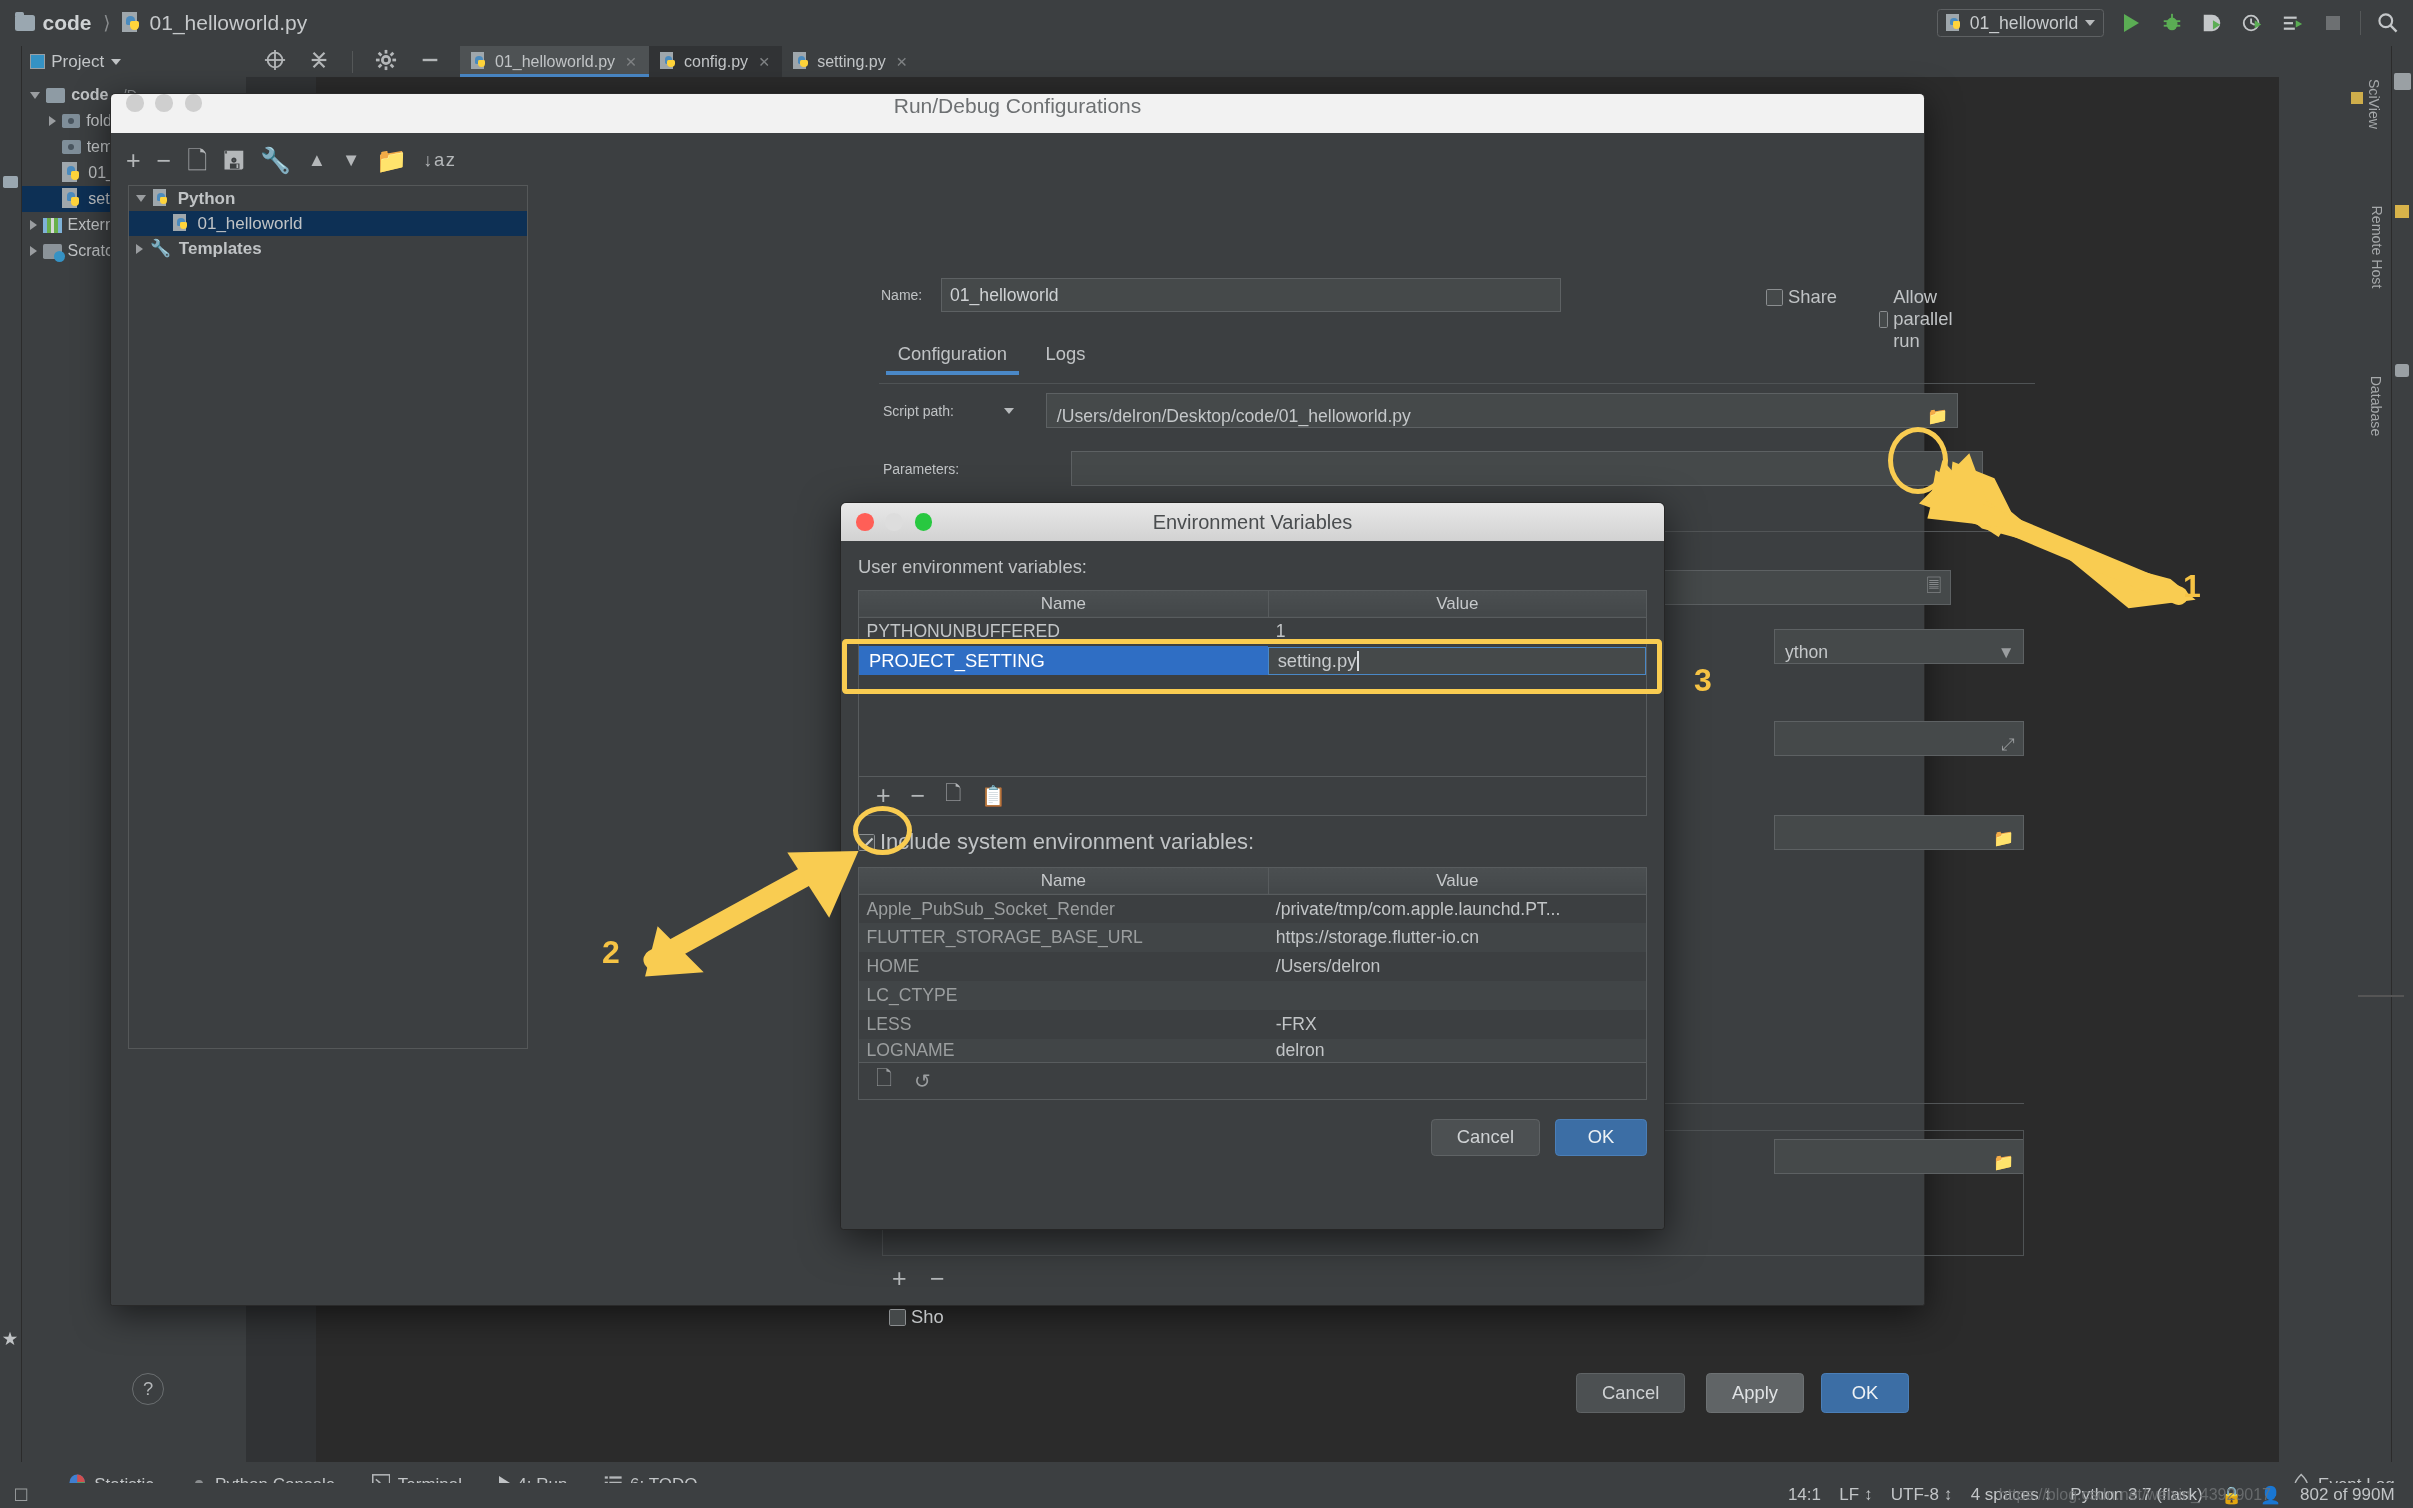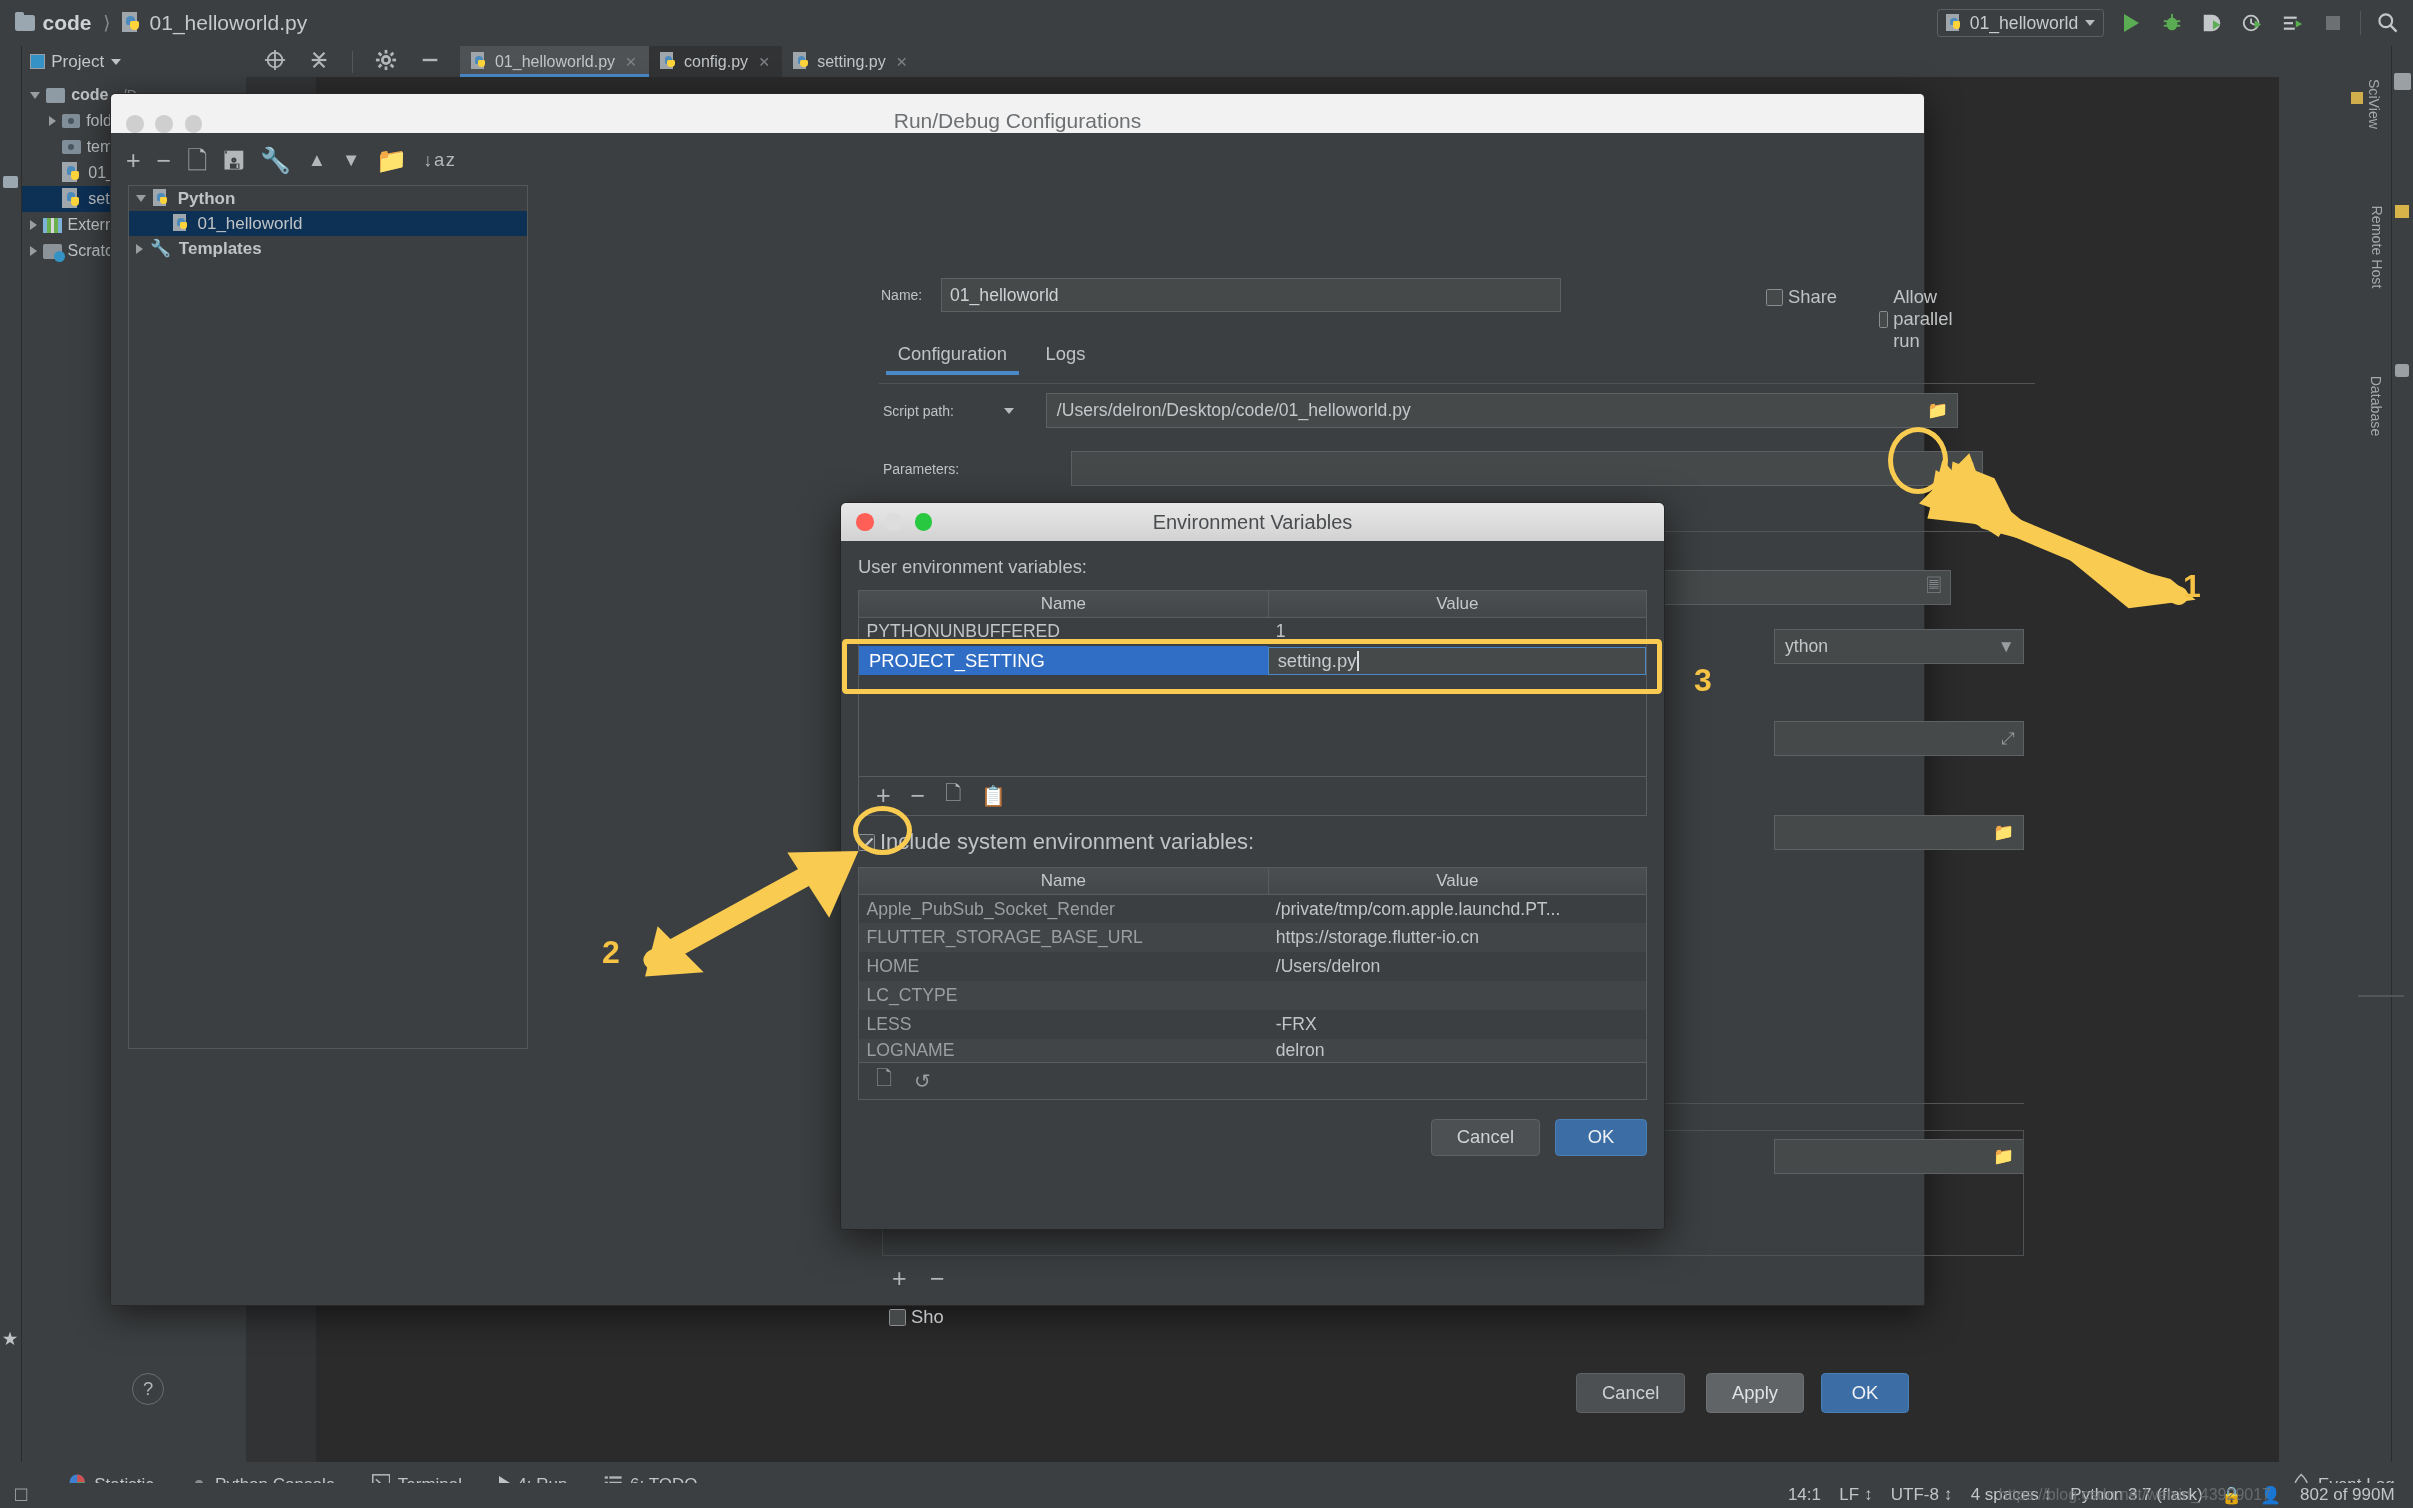--- a/index.html
+++ b/index.html
@@ -105,21 +105,21 @@
 
   
   #rdconf {
     left:110px; top:93px; width:1815px; height:1213px;
     background:#3c3f41; border:0.8px solid #2a2a2a;
     box-shadow:0 8.4px 34px rgba(0,0,0,.55);
     border-radius:5px 5px 2.5px 2.5px;
   }
   #rdtitle {
     height:39px; background:#f2f2f2; border-radius:4.2px 4.2px 0 0;
-    display:flex; align-items:flex-end; position:relative;
+    display:flex; align-items:flex-start; position:relative;
   }
   .mac-dots { display:flex; gap:11.7px; padding-left:15px; }
   .mdot { width:17.6px; height:17.6px; border-radius:50%; background:#cfcfcf; }
   #rdtitle .ttl {
     position:absolute; left:0; right:0; text-align:center;
     font-size:21px; color:#6d7072;
   }
   .rd-body { position:relative; width:100%; height:1173px; }
 
   .rd-toolbar { position:absolute; left:15px; top:15px; display:flex; align-items:center; gap:16px; color:#b4b7b9; }
@@ -137,21 +137,21 @@
     background:#45494a; border:0.8px solid #5d6163; color:#cfd2d4;
     font-size:17.6px; padding:5px 8.4px; height:34px; display:flex; align-items:center;
   }
   .chk { width:17px;height:17px;border:0.8px solid #8b8e90;background:#45494a;display:inline-block;border-radius:1.7px;position:relative;vertical-align:middle; }
   .chk.on:after{content:"";position:absolute;left:4.2px;top:0.8px;width:5px;height:10px;border:solid #c8cbcd;border-width:0 2.5px 2.5px 0;transform:rotate(45deg);}
   .chk-row { display:flex; align-items:center; gap:5px; font-size:18.4px; color:#c0c3c5; }
   .tab2 { font-size:18.4px; color:#c0c3c5; padding:5px 11.7px 10px 11.7px; position:relative; }
   .tab2.active:after { content:""; position:absolute; left:0; bottom:0; width:100%; height:4.2px; background:#4a88c7; }
   .ro-field {
     background:#45494a; border:0.8px solid #5d6163; height:35px;
-    display:flex; align-items:center; padding:0 10px; color:#c4c7c9; font-size:17.6px;
+    display:flex; align-items:flex-end; padding:0 10px; color:#c4c7c9; font-size:17.6px;
     position:relative;
   }
   .fld-ico { position:absolute; right:8.4px; color:#9a9d9f; font-size:17px; }
   .sec-line { height:0.8px; background:#525557; }
 
   .rd-footer-btn {
     height:40px; padding:0 25px; border-radius:4.2px; font-size:18.4px;
     display:flex; align-items:center; justify-content:center;
   }
   .btn-grey { background:#4c5052; border:0.8px solid #5f6365; color:#cfd2d4; }

